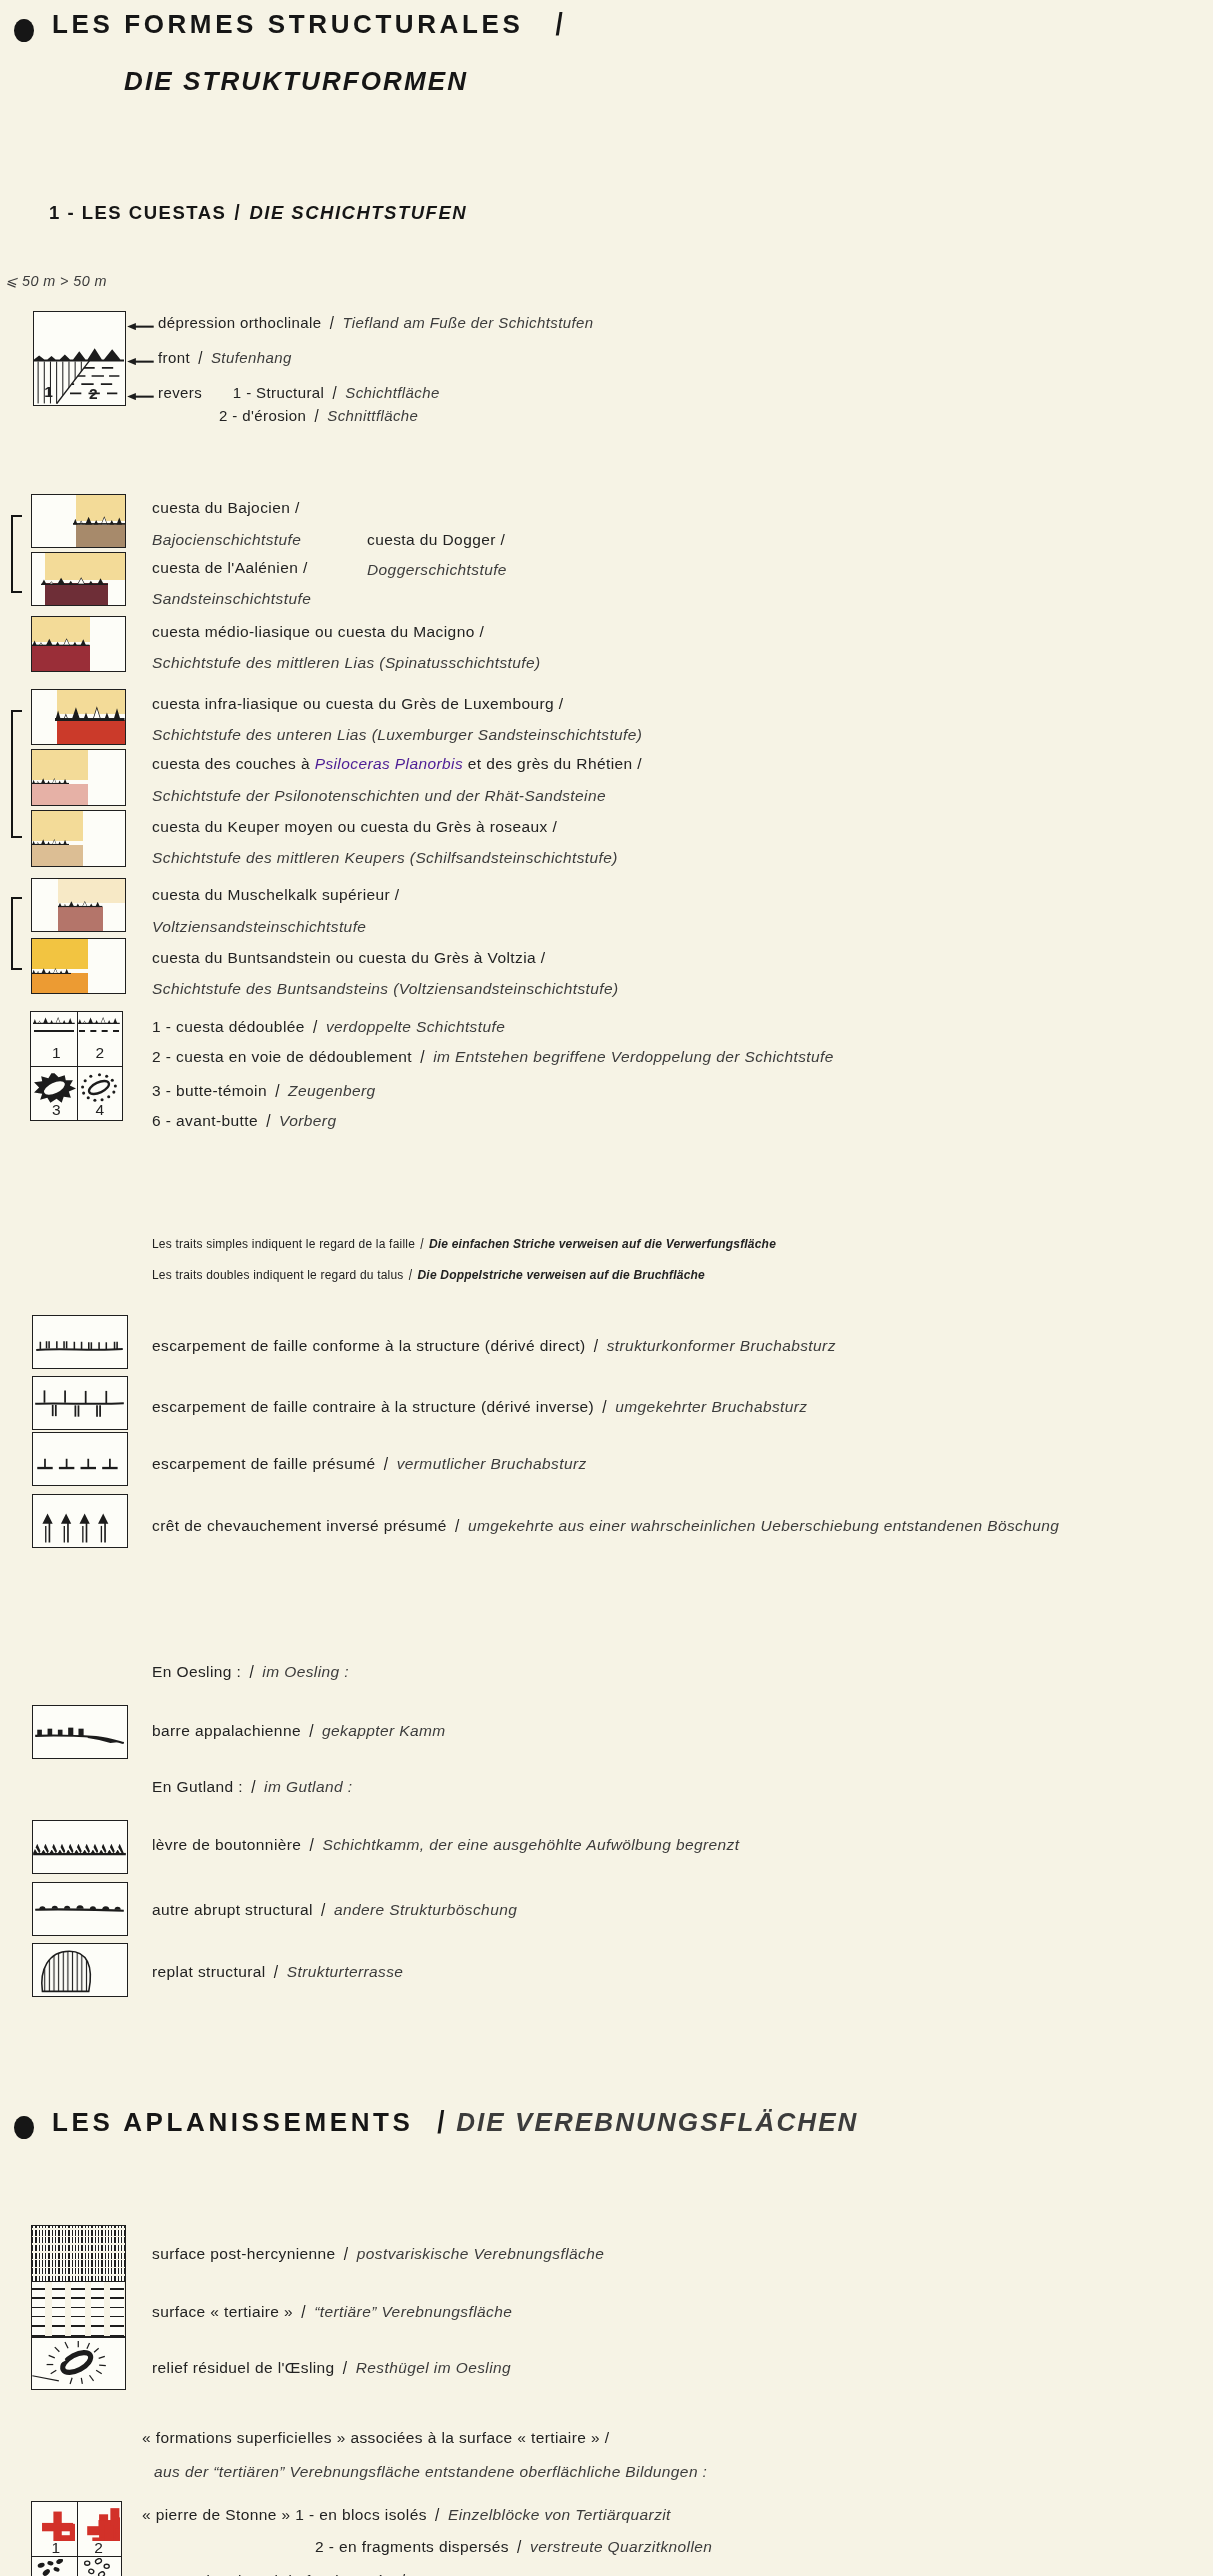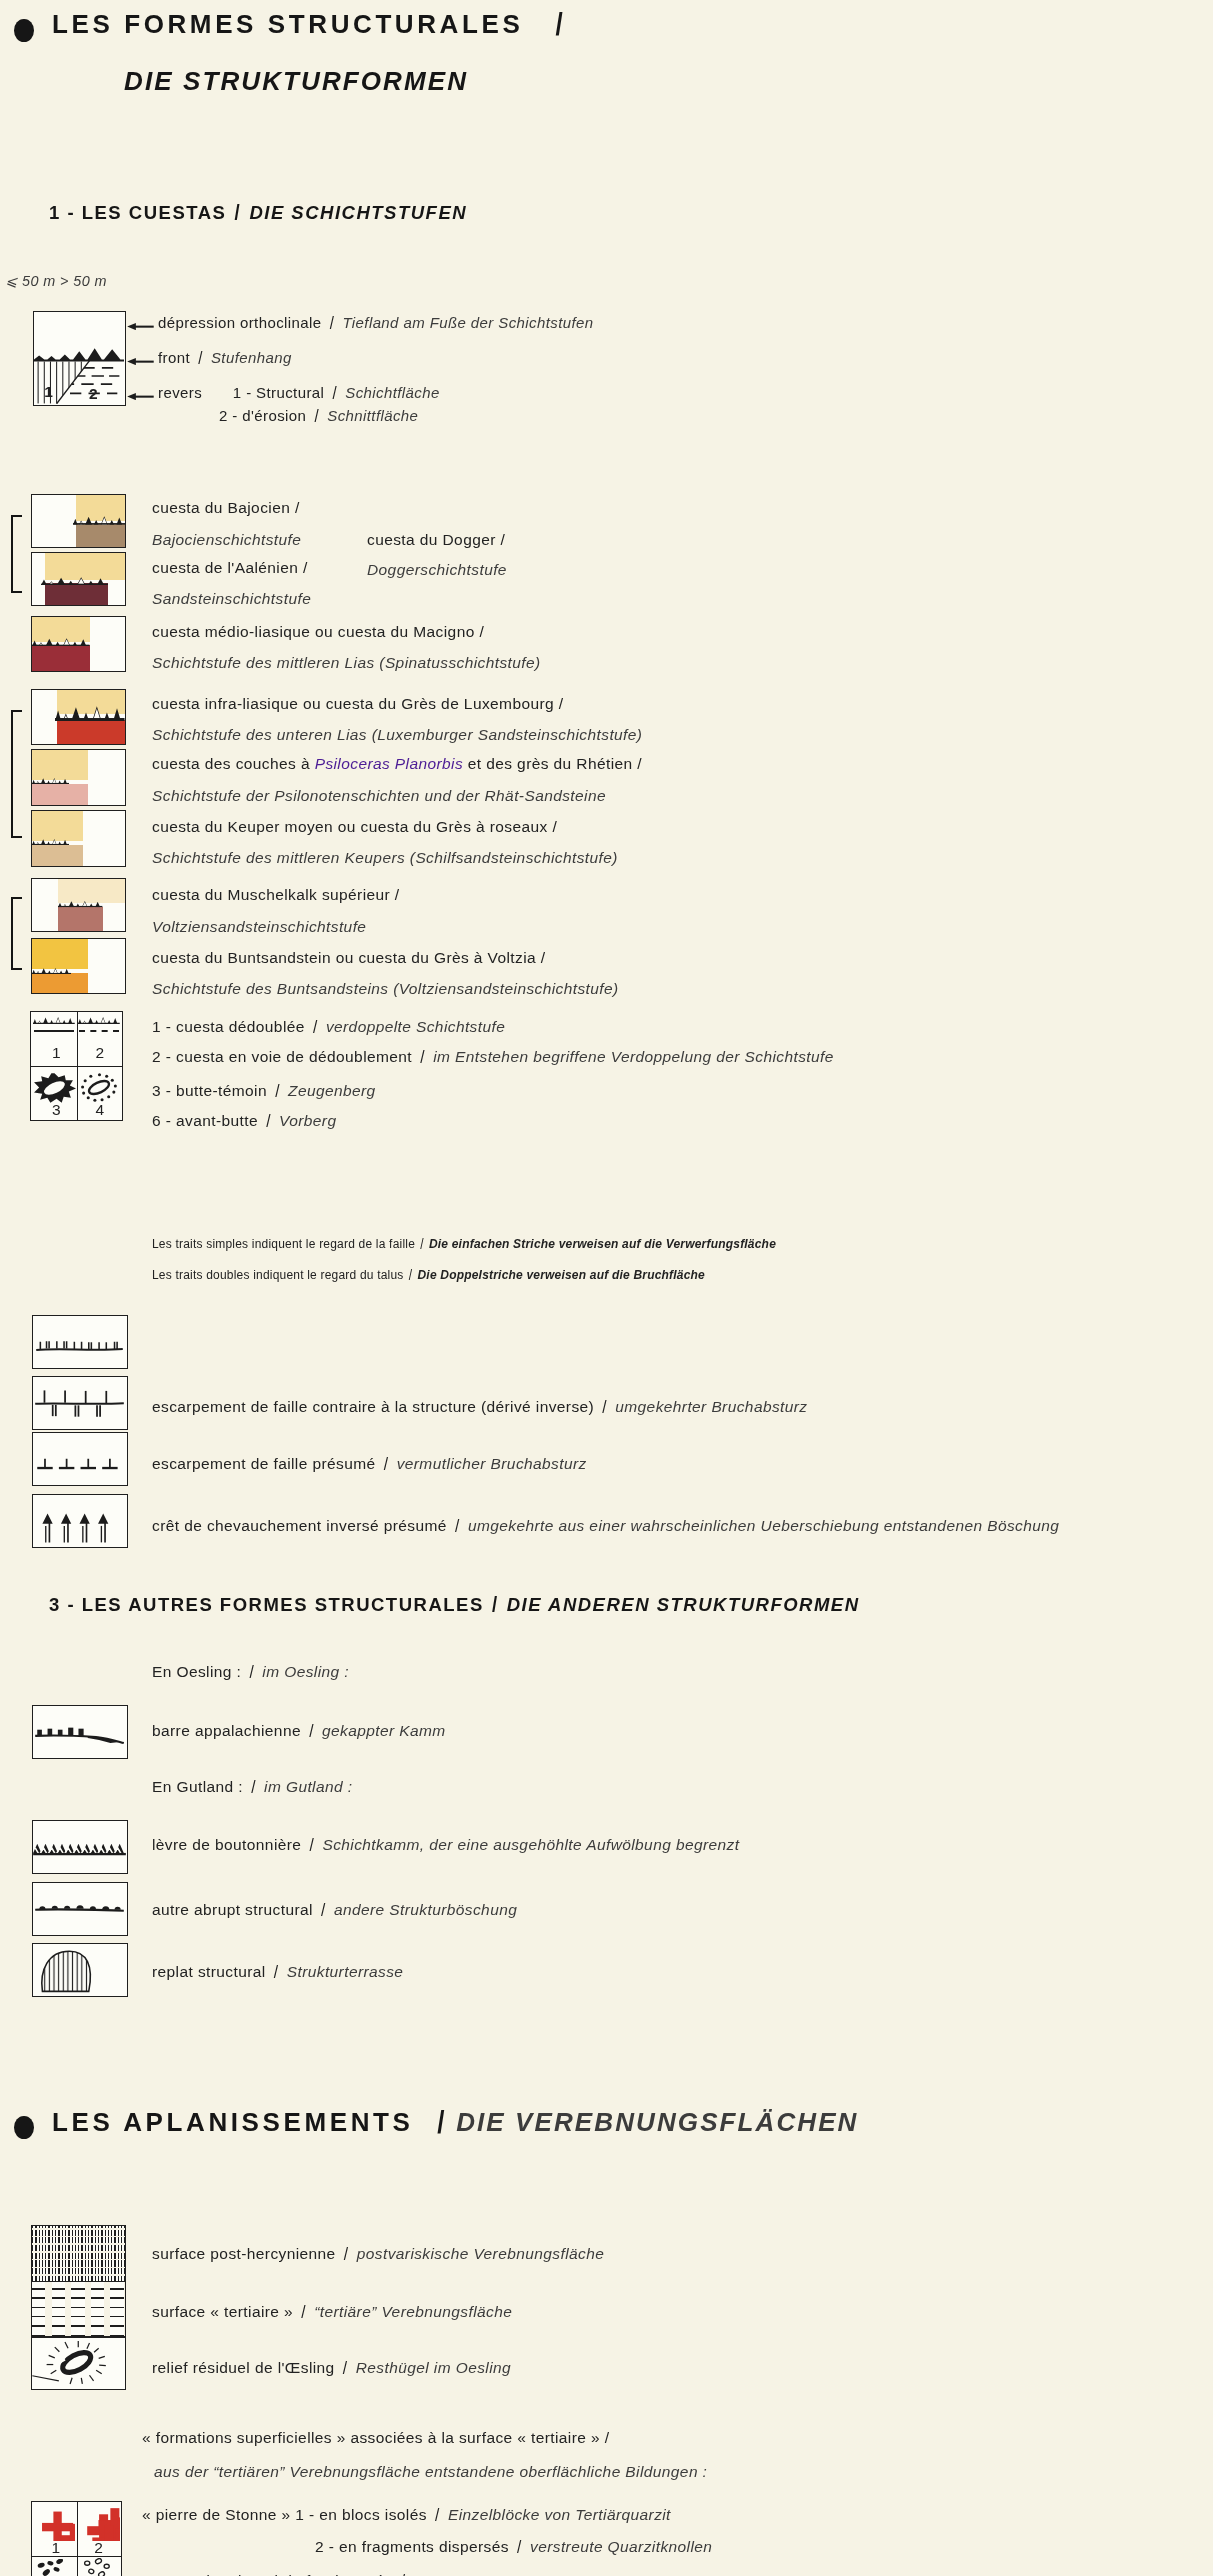--- a/index.html
+++ b/index.html
@@ -289,20 +289,23 @@
           <line x1="94" y1="64" x2="94" y2="50"></line>
         <line x1="108" y1="65" x2="108" y2="51"></line>
           <line x1="113" y1="65" x2="113" y2="51"></line>
         <line x1="128" y1="65" x2="128" y2="51"></line>
           <line x1="142" y1="65" x2="142" y2="51"></line>
         <line x1="158" y1="64" x2="158" y2="50"></line>
           <line x1="163" y1="64" x2="163" y2="50"></line>
       </g>
     </svg>
   </div>
+  <div class="abs fr" style="left:152px;top:1336px;">
+    <span>escarpement de faille conforme à la structure (dérivé direct)</span><span class="sl">/</span><span class="de">strukturkonformer Bruchabsturz</span>
+  </div>
 
   <div class="box" style="left:32px;top:1376px;width:96px;height:54px;">
     <svg width="93" height="51" viewBox="0 0 180 99">
       <path d="M4,52 C52,50 120,54 176,51" stroke="#1c1c1c" stroke-width="4" fill="none"></path>
       <g stroke="#1c1c1c" stroke-width="3.4">
         <line x1="22" y1="50" x2="22" y2="26"></line>
           <line x1="62" y1="50" x2="62" y2="26"></line>
         <line x1="102" y1="51" x2="102" y2="27"></line>
           <line x1="142" y1="51" x2="142" y2="27"></line>
         <line x1="38" y1="54" x2="38" y2="76"></line>
@@ -351,23 +354,20 @@
           <line x1="60.5" y1="60" x2="60.5" y2="92"></line>
         <line x1="96.5" y1="60" x2="96.5" y2="92"></line>
           <line x1="132.5" y1="60" x2="132.5" y2="92"></line>
       </g>
     </svg>
   </div>
   <div class="abs fr" style="left:152px;top:1516px;">
     <span>crêt de chevauchement inversé présumé</span><span class="sl">/</span><span class="de">umgekehrte aus einer wahrscheinlichen Ueberschiebung entstandenen Böschung</span>
   </div>
 
-  <div class="abs h-sub" style="left:49px;top:1594px;">
-    <span>3 - LES AUTRES FORMES STRUCTURALES</span><span class="sl">/</span><span class="deb">DIE ANDEREN STRUKTURFORMEN</span>
-  </div>
 
   <div class="abs fr" style="left:152px;top:1662px;">
     <span>En Oesling :</span><span class="sl">/</span><span class="de">im Oesling :</span>
   </div>
 
   <div class="box" style="left:32px;top:1705px;width:96px;height:54px;">
     <svg width="93" height="51" viewBox="0 0 180 99">
       <path d="M4,58 C40,56 90,58 122,60 C146,62 162,68 176,72" stroke="#1c1c1c" stroke-width="4" fill="none"></path>
       <g fill="#1c1c1c">
         <rect x="8" y="46" width="9" height="12"></rect>

